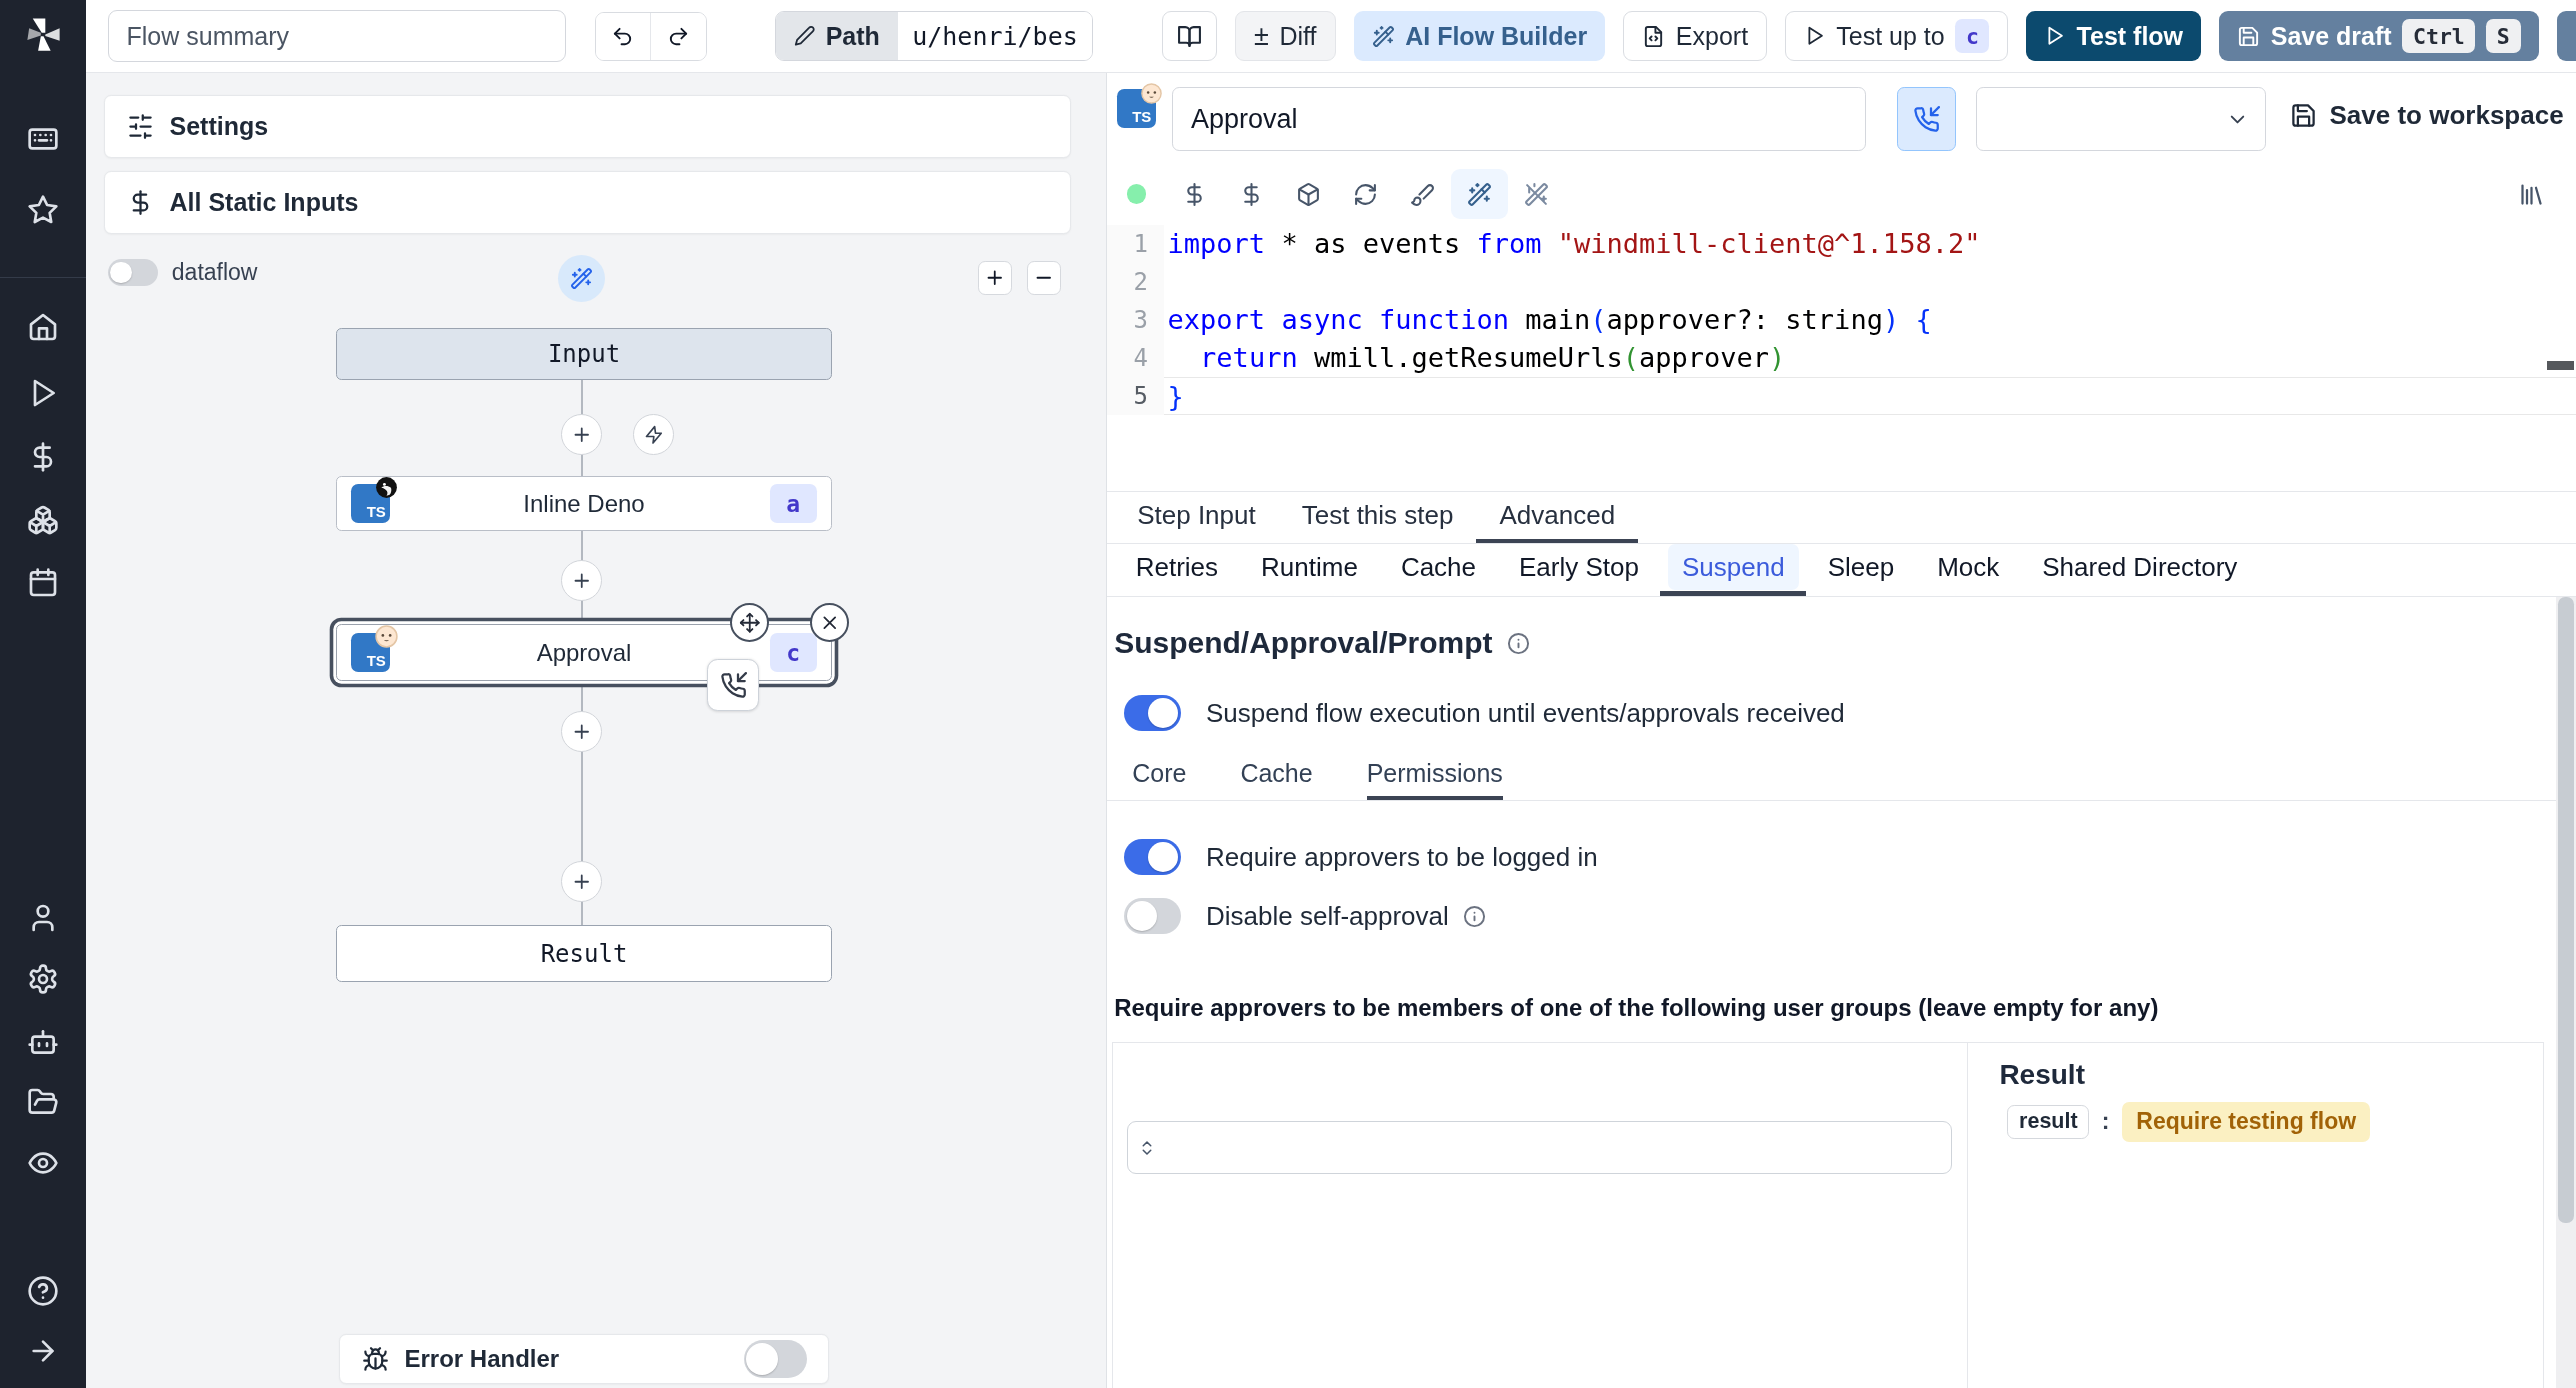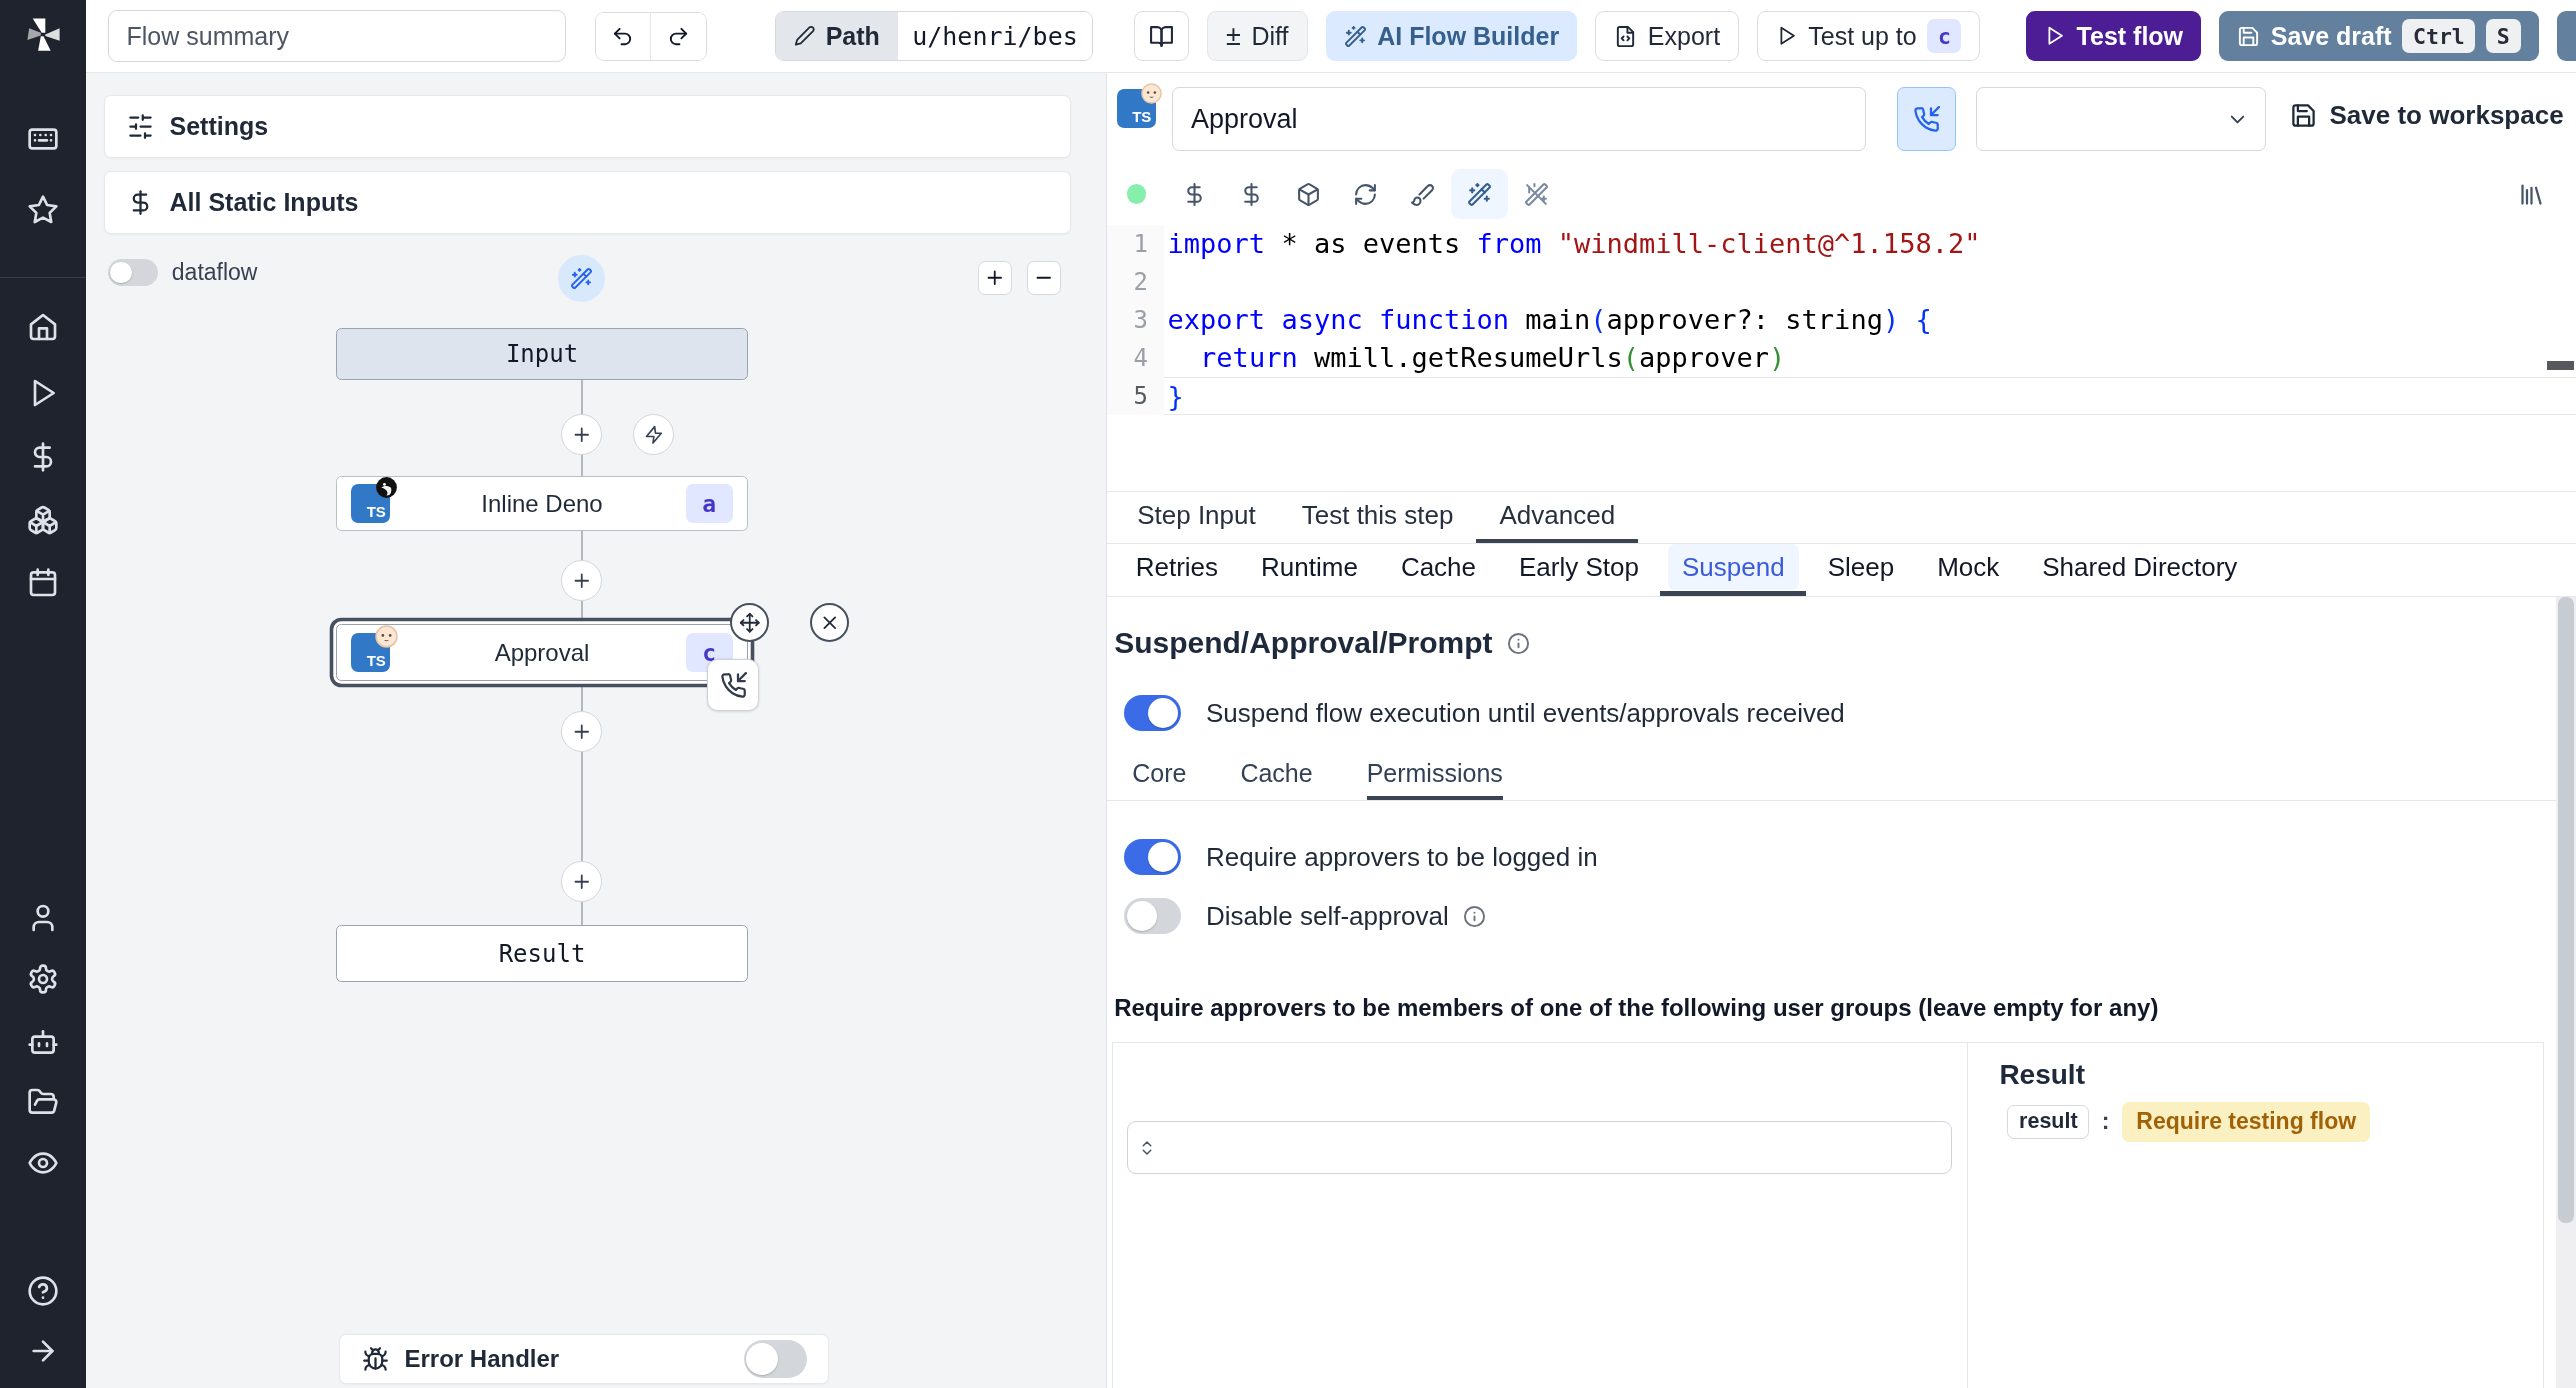--- a/index.html
+++ b/index.html
@@ -26,21 +26,21 @@
   .undoredo .ur-btn { width:55px; height:47px; display:flex; align-items:center; justify-content:center; color:#111827; background:#fff; cursor:pointer; }
   .undoredo .ur-btn:first-child { border-right:1.8px solid #e5e7eb; }
   .path-group { margin-left:68px; display:flex; height:50px; border:1.8px solid #d4d7dd; border-radius:9px; overflow:hidden; }
   .path-left { display:flex; align-items:center; gap:10.7px; background:#e3e6ea; padding:0 18px; font-size:25px; font-weight:bold; color:#1f2937; }
   .path-right { display:flex; align-items:center; background:#fff; padding:0 14.3px; font-size:25px; color:#111827; }
   .tb-right { margin-left:auto; display:flex; align-items:center; gap:18px; padding-right:0; }
   .tb-btn { height:50px; display:flex; align-items:center; gap:10.7px; border:1.8px solid #dadde2; border-radius:9px; background:#fff; padding:0 18px; font-size:25px; color:#1f2937; cursor:pointer; white-space:nowrap; }
   .tb-btn.square { width:55px; padding:0; justify-content:center; }
   .tb-btn.gray { background:#f3f4f6; border-color:#e3e5e9; }
   .tb-btn.ai { background:#dbeafe; border:none; color:#35608d; font-weight:bold; }
-  .tb-btn.dark { background:#4c1d95; border:none; color:#fff; font-weight:bold;margin-left:28px; }
+  .tb-btn.dark { background:#0c4a6e; border:none; color:#fff; font-weight:bold; }
   .tb-btn.slate { background:#64809f; border:none; color:#fff; font-weight:bold; }
   .kbd { font-family:"DejaVu Sans Mono",monospace; font-size:21.5px; color:#262c38; background:#eff0f2; border-radius:7.2px; padding:4.5px 10.7px; }
   .badge-c { width:34px; height:34px; border-radius:7.2px; background:#e0e7ff; color:#4338ca; font-family:"DejaVu Sans Mono",monospace; font-weight:bold; font-size:21.5px; display:flex; align-items:center; justify-content:center; }
   .tb-cut { width:41px; height:50px; border-radius:9px; background:#64809f; margin-right:-21.5px; flex:0 0 41px; }
 
   .content { flex:1; display:flex; min-height:0; }
 
   
   .flow-panel { position:relative; width:1021px; flex:0 0 1021px; background:#f3f4f6; border-right:0.9px solid #dfe2e6; }
   .card { position:absolute; left:18px; width:967px; height:63px; background:#fff; border:0.9px solid #e6e8eb; border-radius:7.2px; box-shadow:0 0.9px 1.8px rgba(0,0,0,.04); display:flex; align-items:center; gap:16px; padding:0 21.5px; font-size:25px; font-weight:bold; color:#1f2937; cursor:pointer; }
@@ -49,21 +49,21 @@
   .toggle.on { background:#3b6ce8; }
   .toggle.on .knob { left:auto; right:2.7px; }
   .t-sm { width:50px; height:27px; } .t-sm .knob { width:21.5px; height:21.5px; }
   .t-md { width:57px; height:36px; } .t-md .knob { width:30px; height:30px; }
   .t-lg { width:63px; height:38px; } .t-lg .knob { width:32px; height:32px; }
 
   .df-row { position:absolute; left:21.5px; top:186px; display:flex; align-items:center; gap:14.3px; font-size:23px; color:#374151;text-align:center; }
   .wand-circle { position:absolute; left:472px; top:182px; width:47px; height:47px; border-radius:50%; background:#d8e9fb; color:#2563eb; display:flex; align-items:center; justify-content:center; cursor:pointer; }
   .zoom-btn { position:absolute; top:188px; width:34px; height:34px; background:#fff; border:0.9px solid #d6d9de; border-radius:7.2px; display:flex; align-items:center; justify-content:center; color:#111827; cursor:pointer; }
   .graph-line { position:absolute; left:495px; top:306px; width:1.8px; height:547px; background:#b3b8c0; }
-  .gnode { position:absolute; left:250px; width:412px; height:55px; background:#fff; border:1.8px solid #b9bec7; border-radius:5.4px; display:flex; align-items:center; padding:0 14.3px; cursor:pointer; }
+  .gnode { position:absolute; left:250px; width:496px; height:55px; background:#fff; border:1.8px solid #b9bec7; border-radius:5.4px; display:flex; align-items:center; padding:0 14.3px; cursor:pointer; }
   .gnode .nlabel { position:absolute; left:0; right:0; text-align:center; font-size:24px; color:#1f2937; }
   .gnode.terminal { justify-content:center; background:#dde4ed; border-color:#9aa3b0; }
   .gnode.terminal .nlabel { font-family:"DejaVu Sans Mono",monospace; color:#111827; }
   .gnode.result-node { background:#fff; }
   .gnode.selected { border:1.8px solid #9aa1ac; box-shadow:0 0 0 2.7px #fff, 0 0 0 6.3px #47505f; }
   .nbadge { position:absolute; right:14.3px; width:47px; height:39px; background:#e0e7ff; color:#4338ca; border-radius:7.2px; font-family:"DejaVu Sans Mono",monospace; font-weight:bold; font-size:23px; display:flex; align-items:center; justify-content:center; }
   .lang-ic { position:relative; width:39px; height:39px; flex:0 0 39px; }
   .ts-sq { width:39px; height:39px; background:#3178c6; border-radius:7.2px; color:#fff; font-weight:bold; font-size:15px; display:flex; align-items:flex-end; justify-content:flex-end; padding:0 4.5px 2.7px 0; font-family:"Liberation Sans",sans-serif; }
   .ov-circle { position:absolute; top:-9px; right:-9px; width:25px; height:25px; border-radius:50%; }
   .plus-circle { position:absolute; width:41px; height:41px; border-radius:50%; background:#fff; border:0.9px solid #d2d5da; color:#374151; display:flex; align-items:center; justify-content:center; cursor:pointer; }

